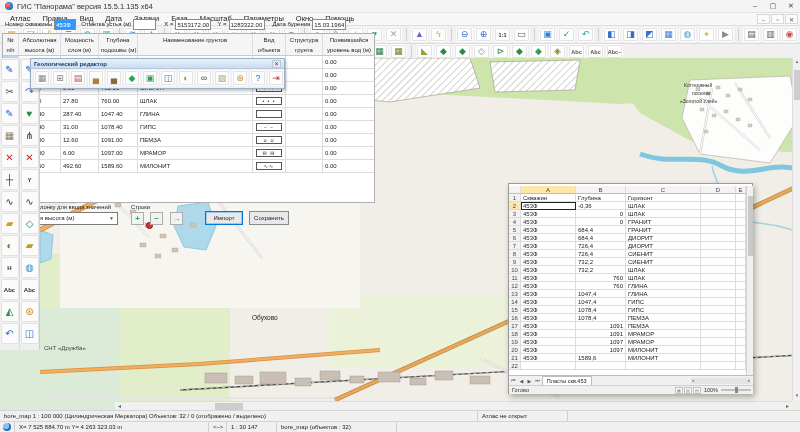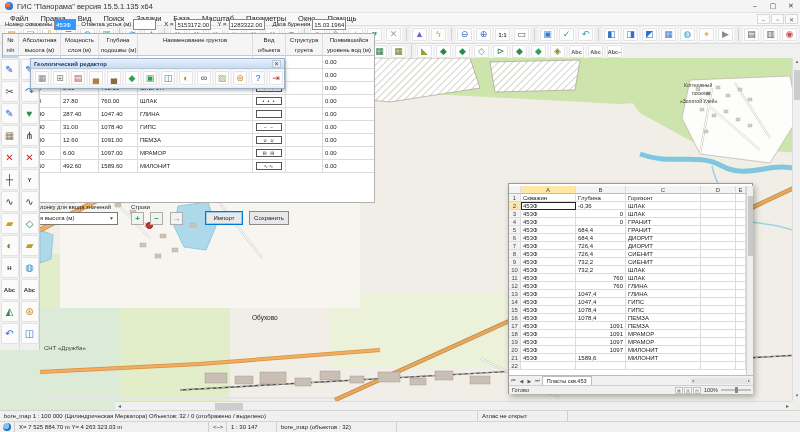--- a/index.html
+++ b/index.html
@@ -180,24 +180,24 @@
     <div id="title-text">ГИС "Панорама" версия 15.5.1.135 x64</div>
     <div class="cap-btns">
       <div class="cap">–</div>
       <div class="cap">▢</div>
       <div class="cap">✕</div>
     </div>
   </div>
 
   <div id="menubar" class="abs">
 
-    <div class="menu-item">Файл</div>
+    <div class="menu-item">Атлас</div>
       <div class="menu-item">Правка</div>
       <div class="menu-item">Вид</div>
-      <div class="menu-item">Поиск</div>
+      <div class="menu-item">Дата</div>
       <div class="menu-item">Задачи</div>
       <div class="menu-item">База</div>
       <div class="menu-item">Масштаб</div>
       <div class="menu-item">Параметры</div>
       <div class="menu-item">Окно</div>
       <div class="menu-item">Помощь</div>
       <div class="mini-caps">
       <div class="mini-cap">–</div>
       <div class="mini-cap">▫</div>
       <div class="mini-cap">✕</div>

